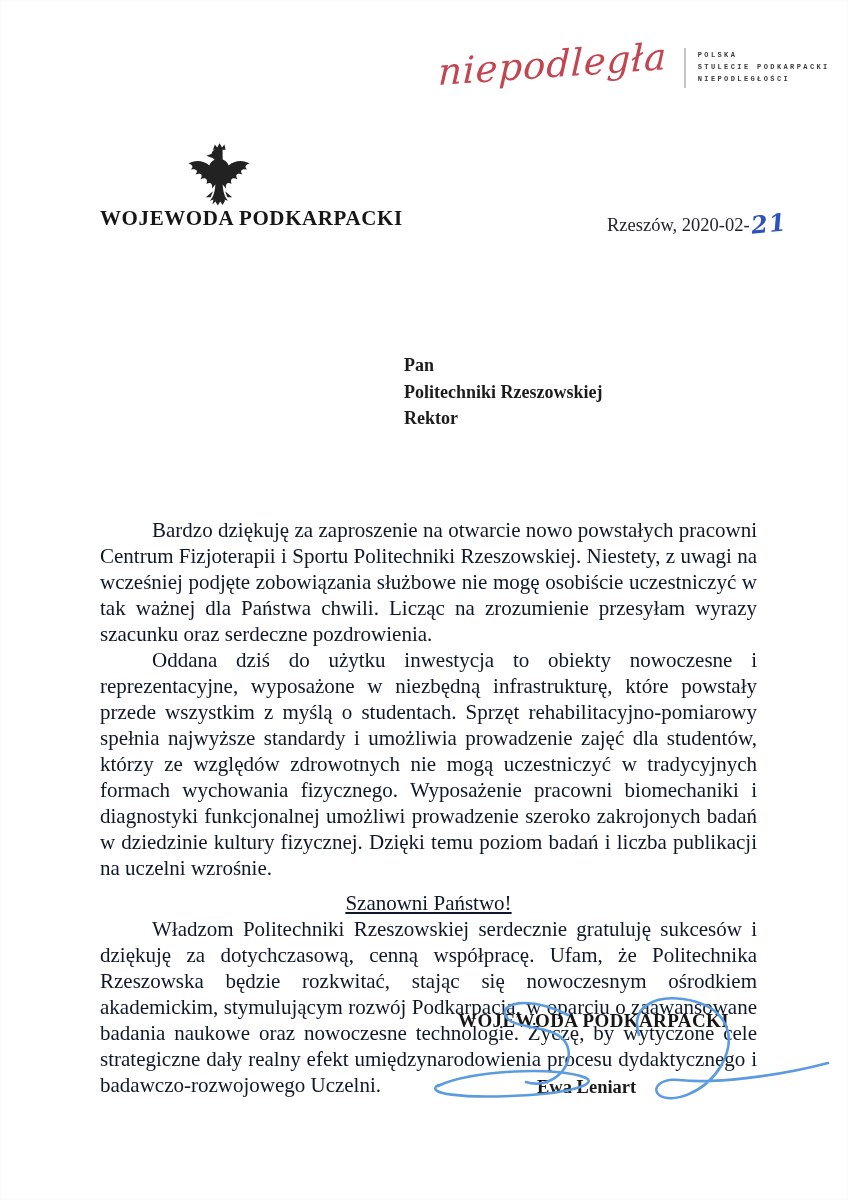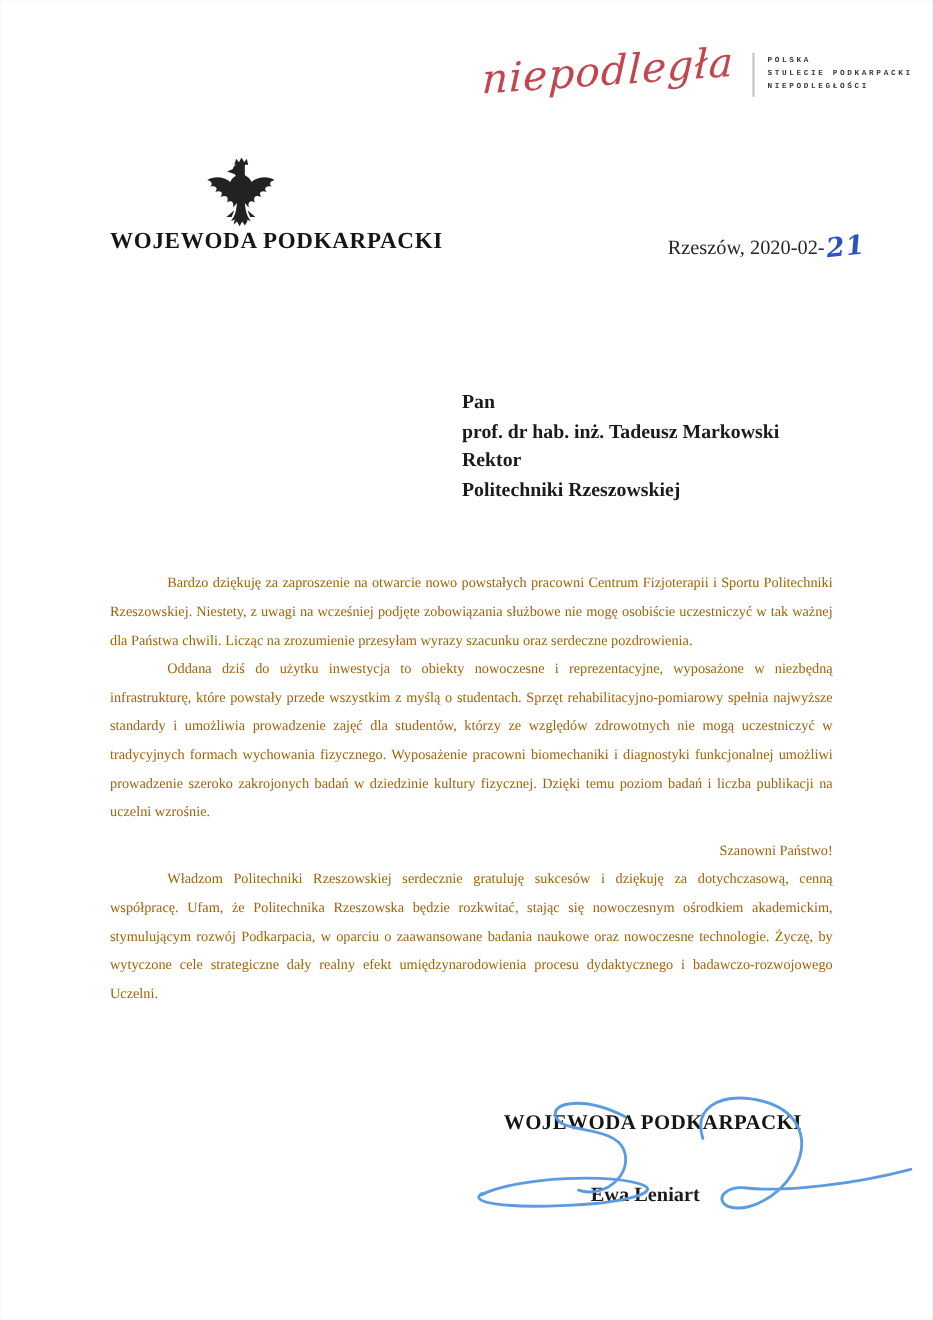--- a/index.html
+++ b/index.html
@@ -58,35 +58,35 @@
     font-style:italic;font-weight:bold;
     font-size:24px;
     color:#2a52c0;
     transform:rotate(-6deg) translateY(1px);
     letter-spacing:1px;
     margin-left:1px;
   }
 
   
   .addressee{
-    position:absolute;left:420px;top:352px;
+    position:absolute;left:404px;top:352px;
     font-size:18px;font-weight:bold;line-height:26.5px;
     color:#1b1b1b;
   }
 
   
   .body-text{
     position:absolute;left:100px;top:517px;width:657px;
-    font-size:13px;line-height:26px;
+    font-size:21px;line-height:26px;
     text-align:justify;
-    color:#a16207;
+    color:#0f172a;
   }
   .body-text p{margin:0;}
   .body-text p.indent{text-indent:52px;}
-  .body-text p.salutation{margin-top:9px;text-align:right;}
+  .body-text p.salutation{margin-top:9px;text-align:center;text-decoration:underline;}
 
   
   .sig-title{
     position:absolute;left:458px;top:1010px;
     font-size:19px;font-weight:bold;letter-spacing:.4px;
     color:#161616;white-space:nowrap;
   }
   .sig-name{
     position:absolute;left:537px;top:1077px;
     font-size:18.5px;font-weight:bold;
@@ -146,23 +146,22 @@
         <path d="M70 82 L82 92 L74 92 Z"></path>
       </g>
     </svg>
   </div>
 
   <div class="sender-title">WOJEWODA PODKARPACKI</div>
   <div class="date-line"><span>Rzeszów, 2020-02-</span><span class="handwritten-day">21</span></div>
 
   <div class="addressee">
     <div>Pan</div>
-    <div>prof. dr hab. inż. Tadeusz Markowski</div>
+    <div>Politechniki Rzeszowskiej</div>
     <div>Rektor</div>
-    <div>Politechniki Rzeszowskiej</div>
   </div>
 
   <div class="body-text">
     <p class="indent">Bardzo dziękuję za zaproszenie na otwarcie nowo powstałych pracowni Centrum Fizjoterapii i Sportu Politechniki Rzeszowskiej. Niestety, z uwagi na wcześniej podjęte zobowiązania służbowe nie mogę osobiście uczestniczyć w tak ważnej dla Państwa chwili. Licząc na zrozumienie przesyłam wyrazy szacunku oraz serdeczne pozdrowienia.</p>
     <p class="indent">Oddana dziś do użytku inwestycja to obiekty nowoczesne i reprezentacyjne, wyposażone w niezbędną infrastrukturę, które powstały przede wszystkim z myślą o studentach. Sprzęt rehabilitacyjno-pomiarowy spełnia najwyższe standardy i umożliwia prowadzenie zajęć dla studentów, którzy ze względów zdrowotnych nie mogą uczestniczyć w tradycyjnych formach wychowania fizycznego. Wyposażenie pracowni biomechaniki i diagnostyki funkcjonalnej umożliwi prowadzenie szeroko zakrojonych badań w dziedzinie kultury fizycznej. Dzięki temu poziom badań i liczba publikacji na uczelni wzrośnie.</p>
     <p class="salutation">Szanowni Państwo!</p>
     <p class="indent">Władzom Politechniki Rzeszowskiej serdecznie gratuluję sukcesów i dziękuję za dotychczasową, cenną współpracę. Ufam, że Politechnika Rzeszowska będzie rozkwitać, stając się nowoczesnym ośrodkiem akademickim, stymulującym rozwój Podkarpacia, w oparciu o zaawansowane badania naukowe oraz nowoczesne technologie. Życzę, by wytyczone cele strategiczne dały realny efekt umiędzynarodowienia procesu dydaktycznego i badawczo-rozwojowego Uczelni.</p>
   </div>
 
   <div class="sig-title">WOJEWODA PODKARPACKI</div>

